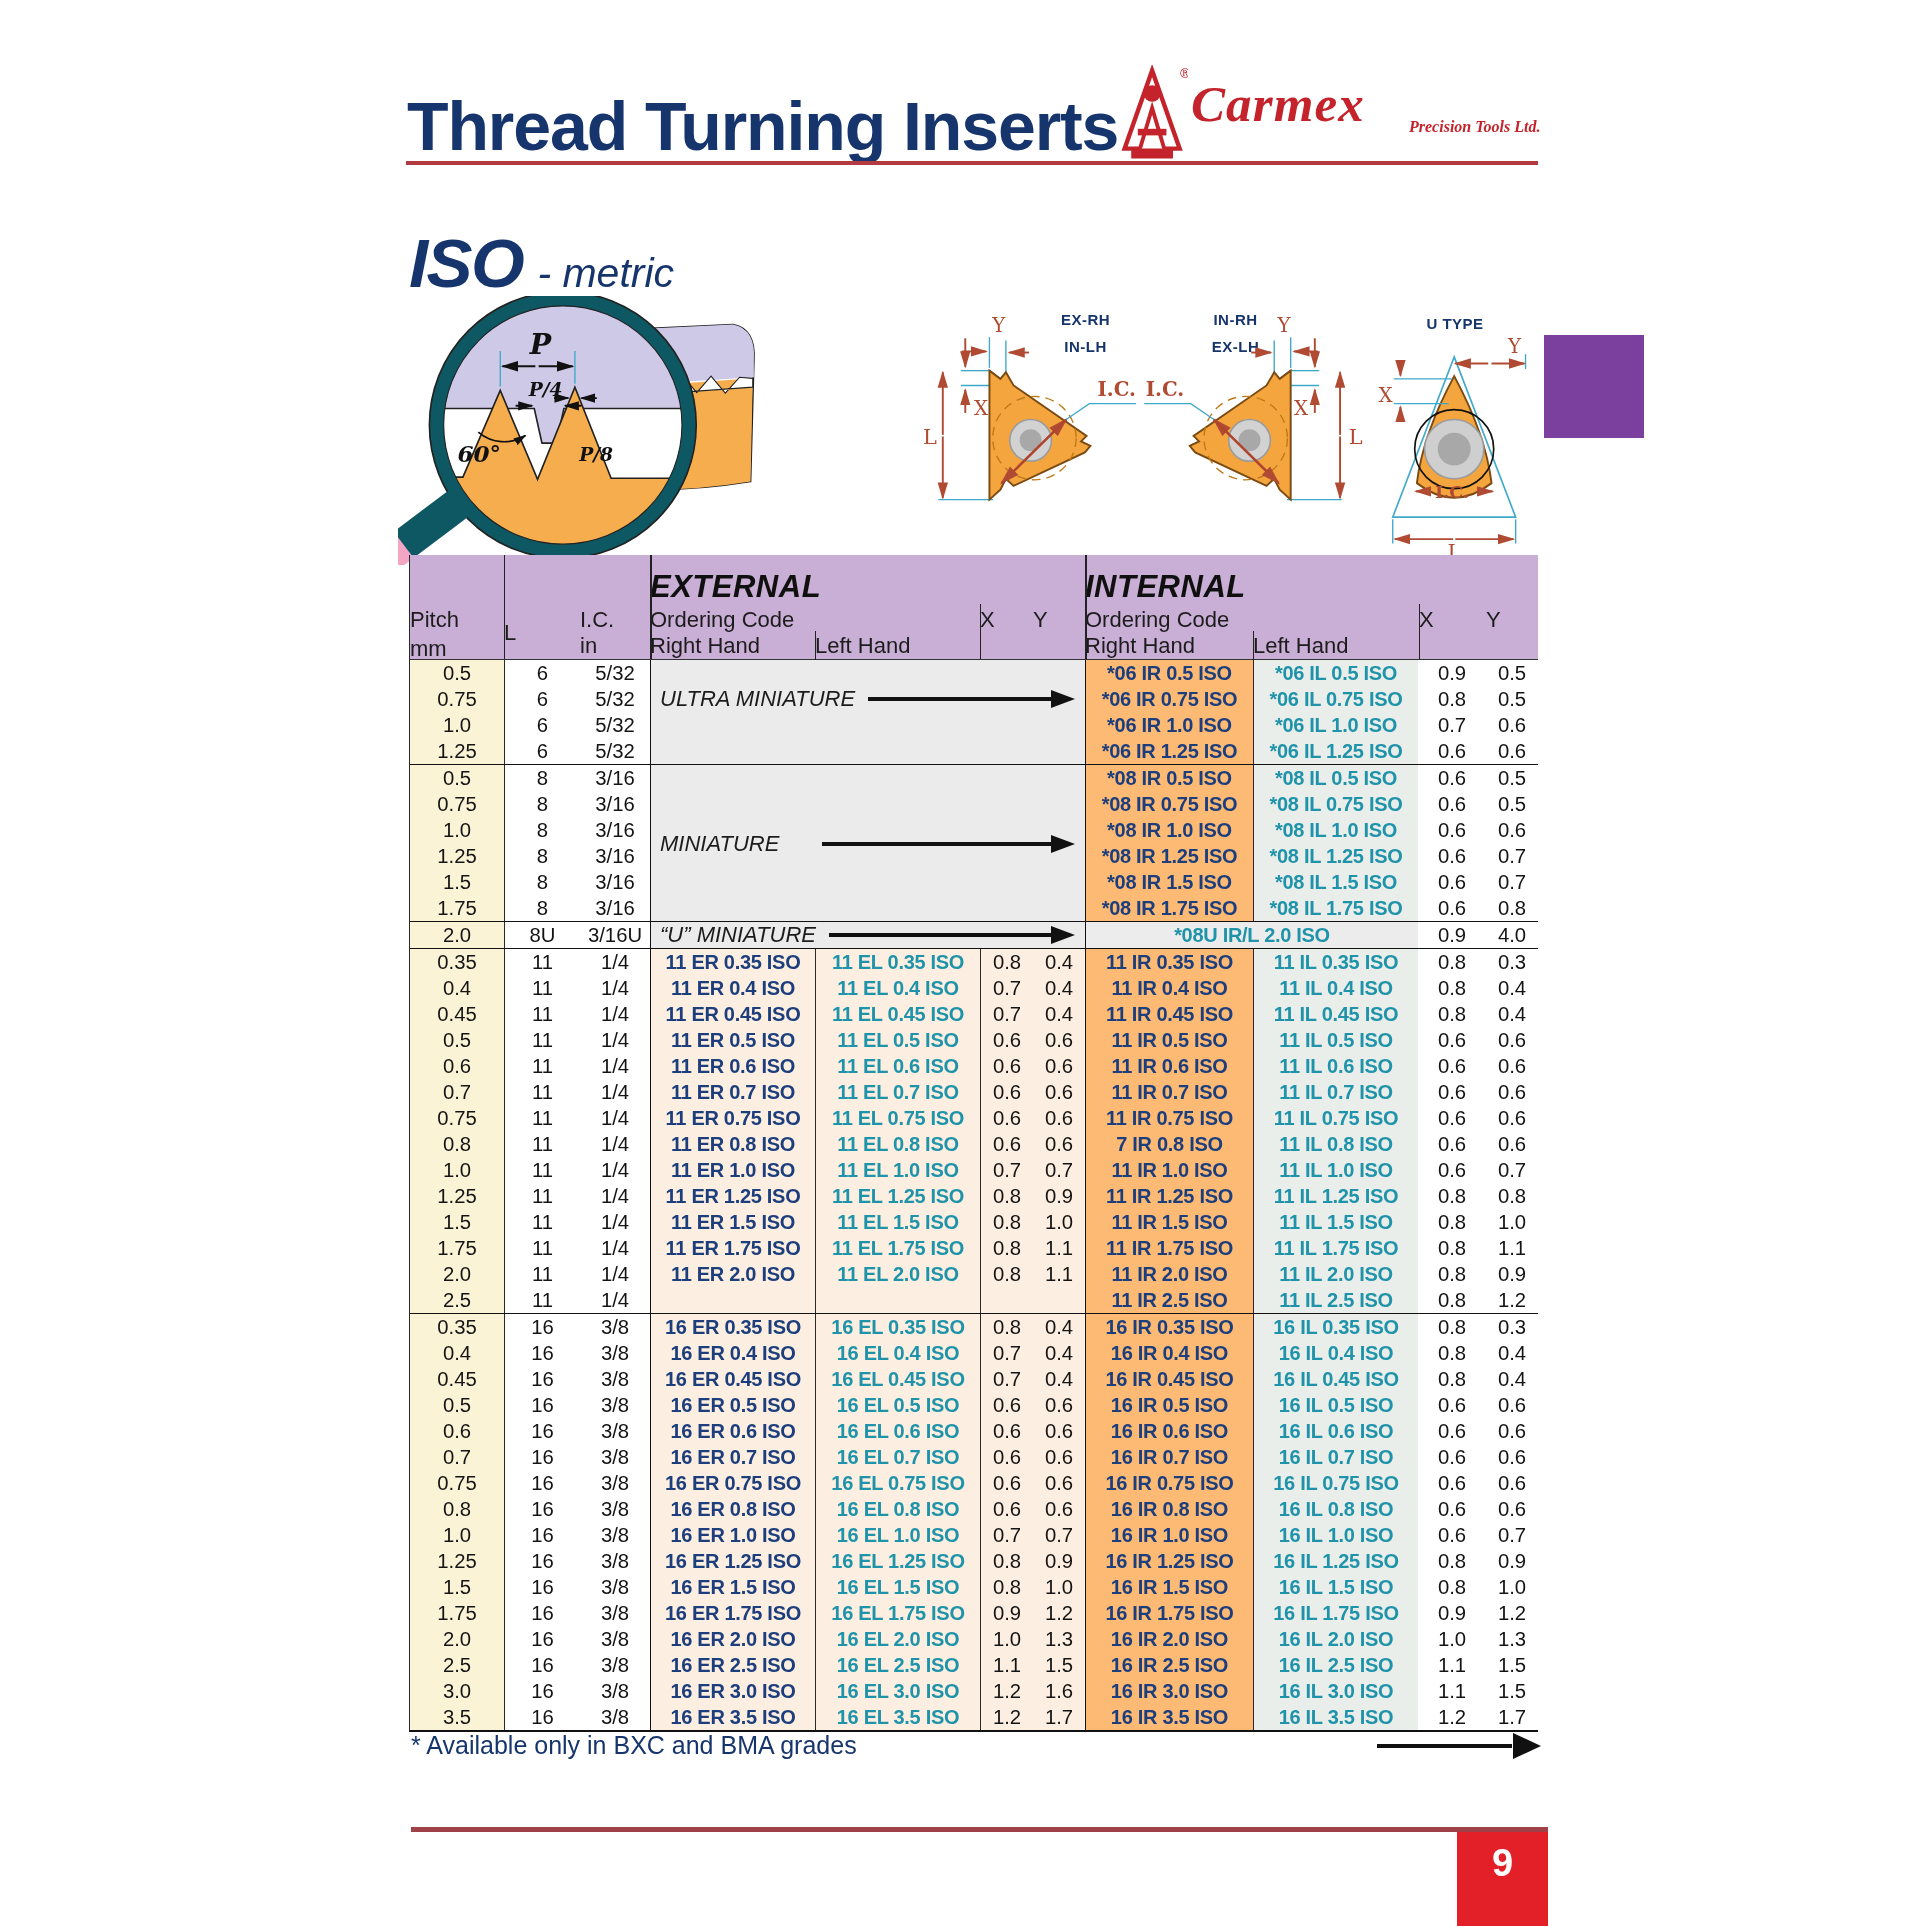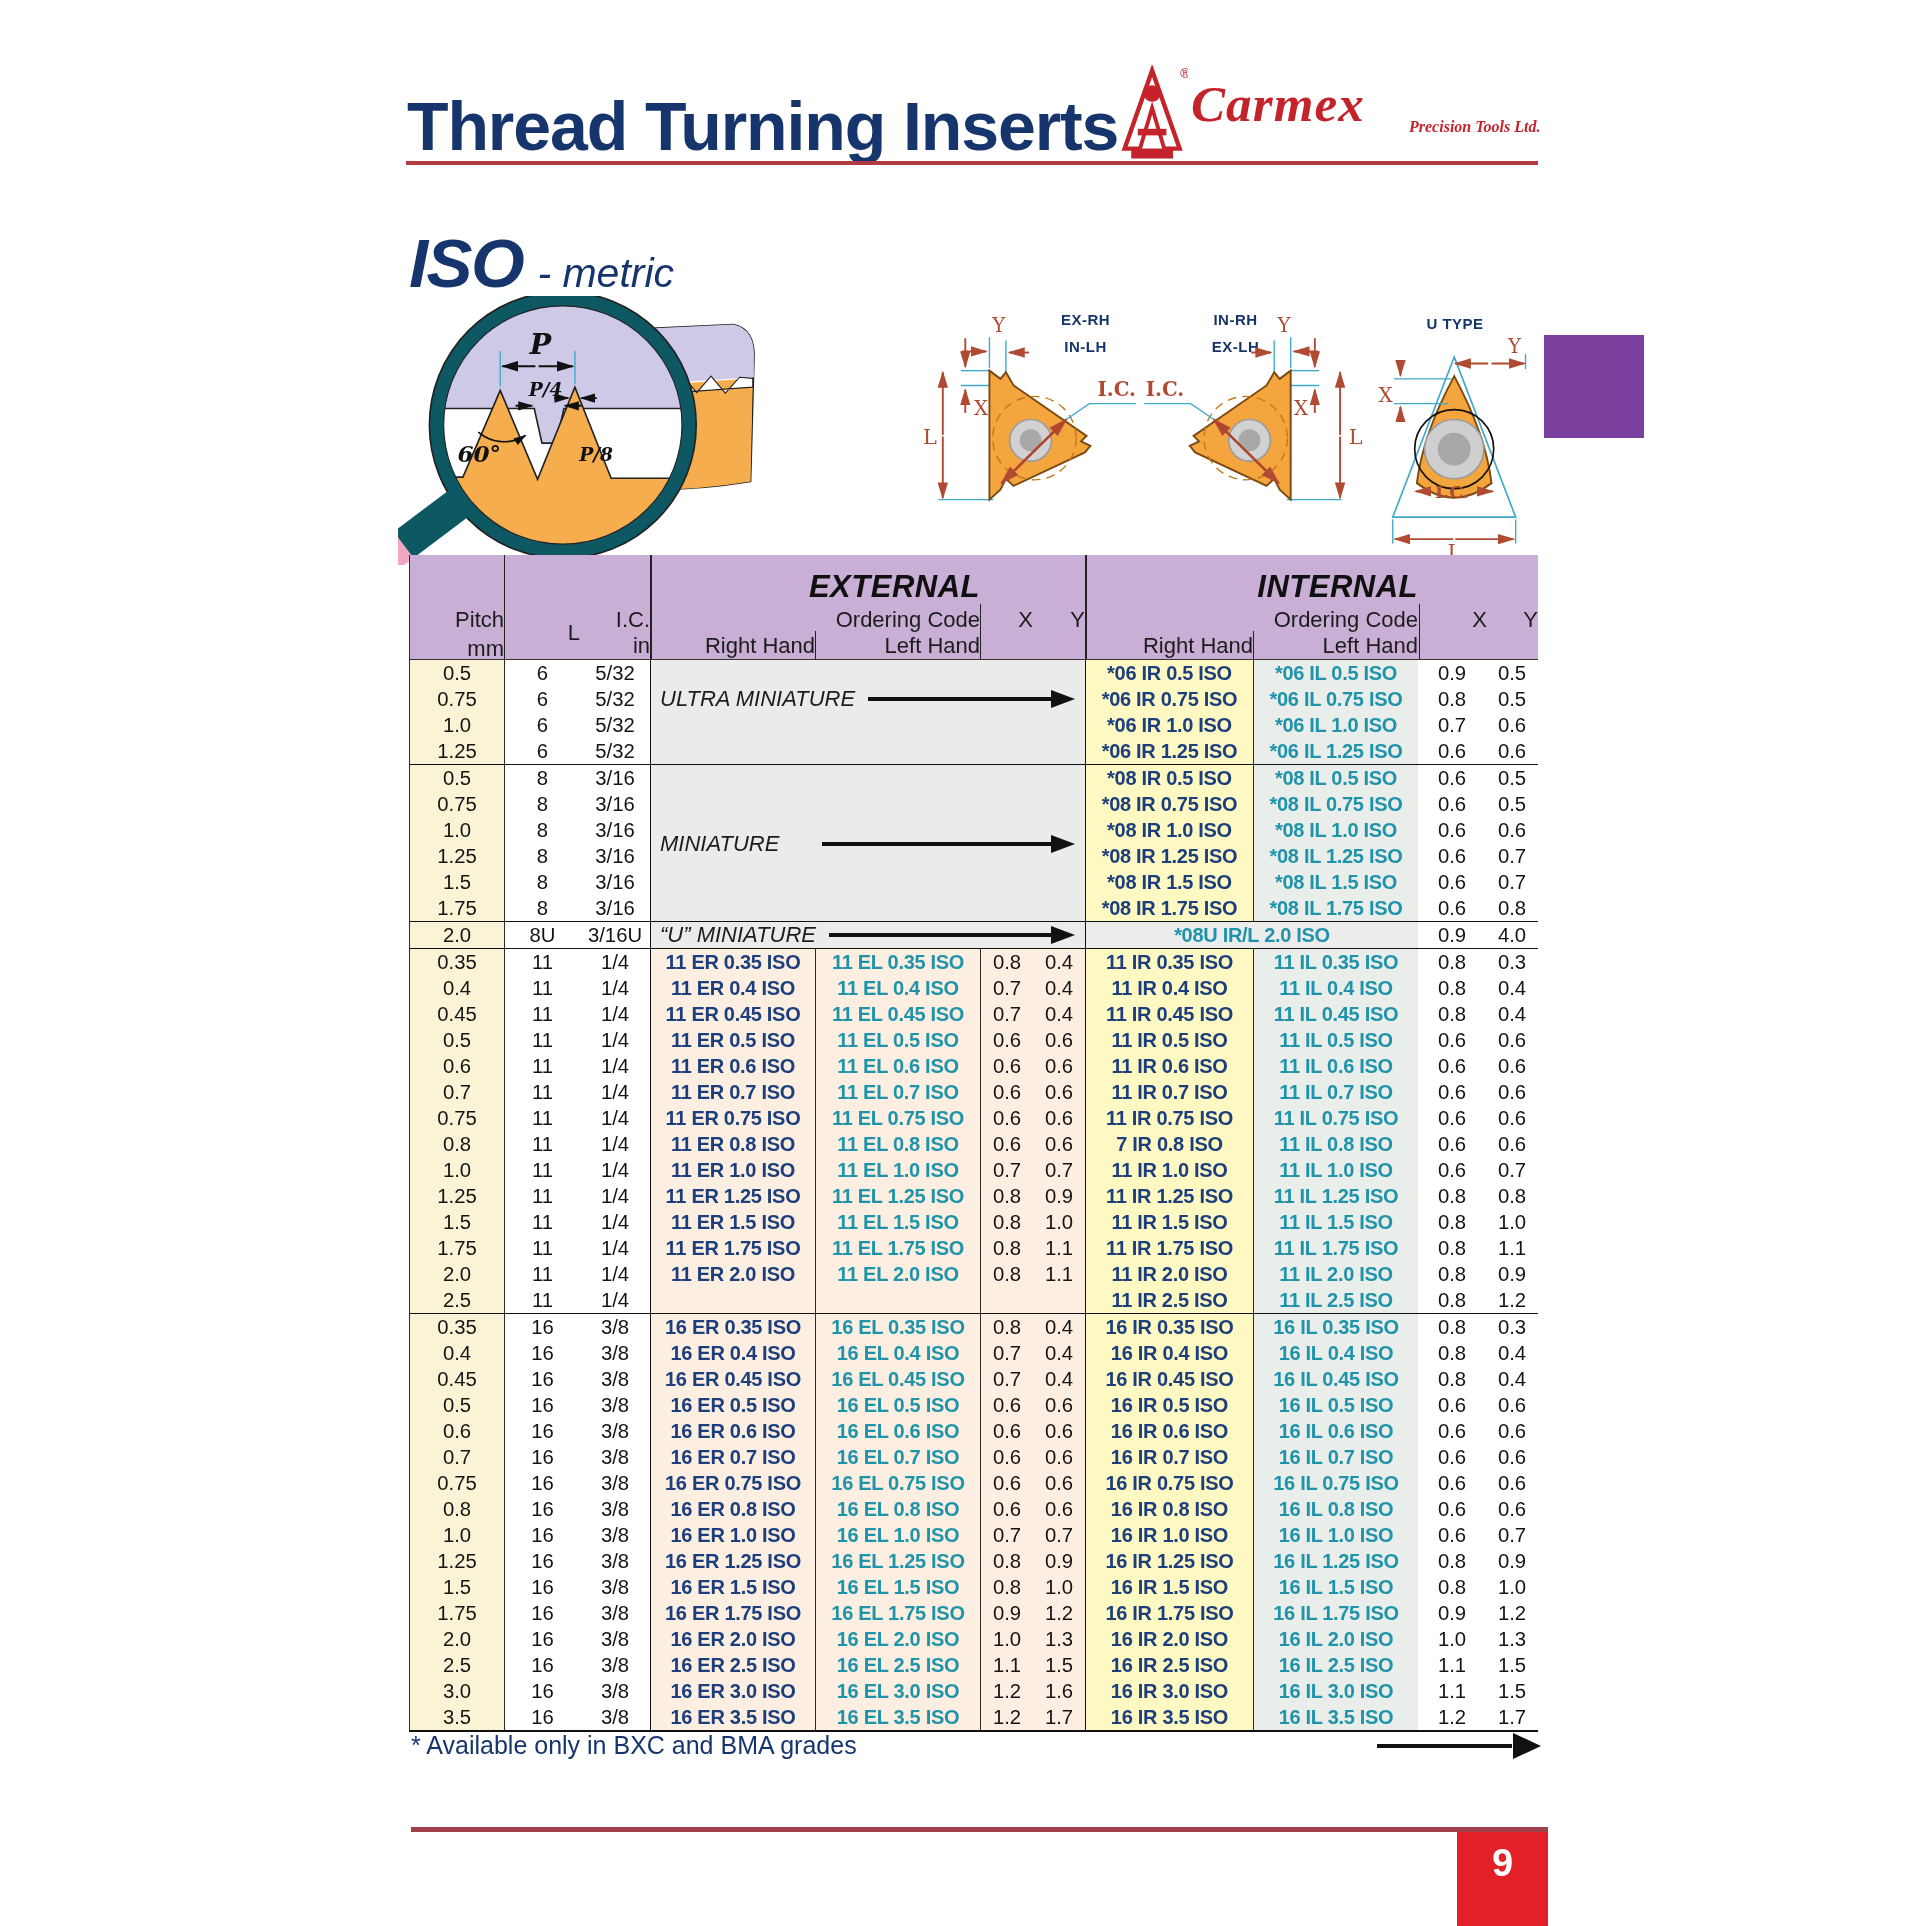--- a/index.html
+++ b/index.html
@@ -20,36 +20,36 @@
   .iso-small{font-size:41px;font-style:italic;margin-left:14.3px;}
   
   .diag-label{position:absolute;text-align:center;font-weight:bold;font-size:15px;
               line-height:27px;color:#17356d;letter-spacing:0.5px;}
   .purple-square{position:absolute;left:1544px;top:335px;width:100px;height:103px;background:#7b3f9e;}
   svg text{font-family:"DejaVu Serif",serif;}
   
   .ttable{position:absolute;left:409px;top:555px;width:1128px;border-left:1.1px solid #2a2a2a;
           border-bottom:2.2px solid #111;}
   .thead{position:relative;height:104px;background:#c9aed5;border-bottom:1.1px solid #333;}
-  .hlab{position:absolute;text-align:right;font-size:22px;color:#1c1c1c;}
+  .hlab{position:absolute;text-align:left;font-size:22px;color:#1c1c1c;}
   .htitle{font-size:31px;font-style:italic;font-weight:bold;color:#101010;letter-spacing:0.5px;}
   .hline{position:absolute;background:#222;}
   .trow{display:flex;height:26px;}
   .tblock{position:relative;}
   .tblock + .tblock{border-top:1.6px solid #111;}
   .cell{display:flex;align-items:center;justify-content:center;height:100%;box-sizing:border-box;
         font-size:20.3px;color:#141414;white-space:nowrap;}
   .c-pitch{flex:0 0 94px;background:#fbf3d6;}
   .c-l{flex:0 0 76px;border-left:1.1px solid #2a2a2a;}
   .c-ic{flex:0 0 70px;}
   .c-erh{flex:0 0 165px;background:#fceee0;border-left:1.6px solid #111;}
   .c-elh{flex:0 0 165px;background:#fceee0;border-left:1.1px solid #2a2a2a;}
   .c-ex{flex:0 0 53px;background:#fceee0;border-left:1.1px solid #2a2a2a;}
   .c-ey{flex:0 0 52px;background:#fceee0;}
-  .c-irh{flex:0 0 168px;background:#fef9c3;border-left:1.6px solid #111;}
+  .c-irh{flex:0 0 168px;background:#fdba74;border-left:1.6px solid #111;}
   .c-ilh{flex:0 0 165px;background:#eaeeeb;border-left:1.1px solid #2a2a2a;}
   .c-ix{flex:0 0 68px;}
   .c-iy{flex:0 0 52px;}
   .c-extmerge{flex:0 0 435px;background:#ebebeb;border-left:1.6px solid #111;}
   .c-intmerge{flex:0 0 333px;background:#ececec;border-left:1.6px solid #111;}
   .code-rh{color:#1c3e7c;font-weight:bold;font-size:20px;letter-spacing:-0.3px;}
   .code-lh{color:#1f93a9;font-weight:bold;font-size:20px;letter-spacing:-0.3px;}
   .mini-overlay{position:absolute;left:250px;width:417px;height:26px;display:flex;
                 align-items:center;font-style:italic;font-size:22px;color:#1c1c1c;white-space:nowrap;}
   .mini-arrow{flex:1;height:3.3px;background:#111;margin:0 26px 0 13px;position:relative;}

